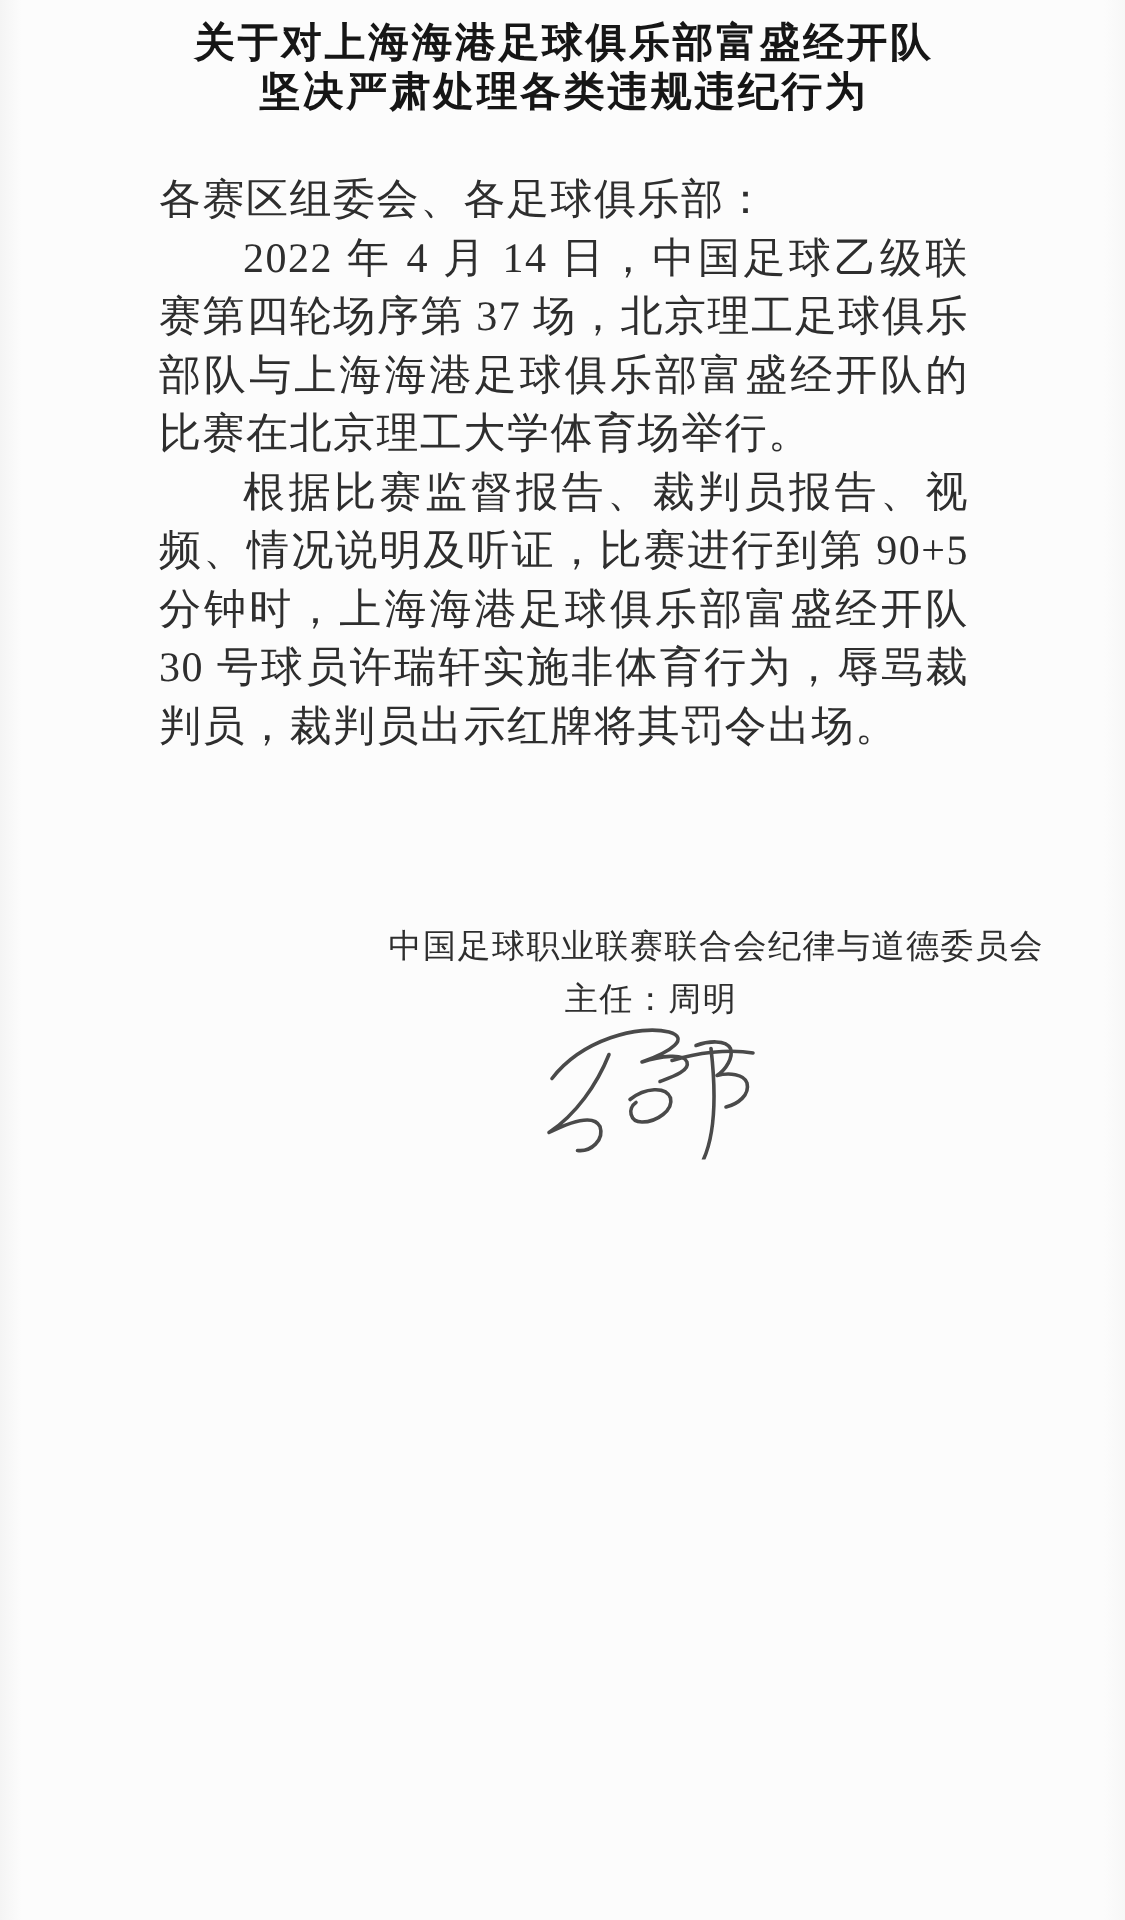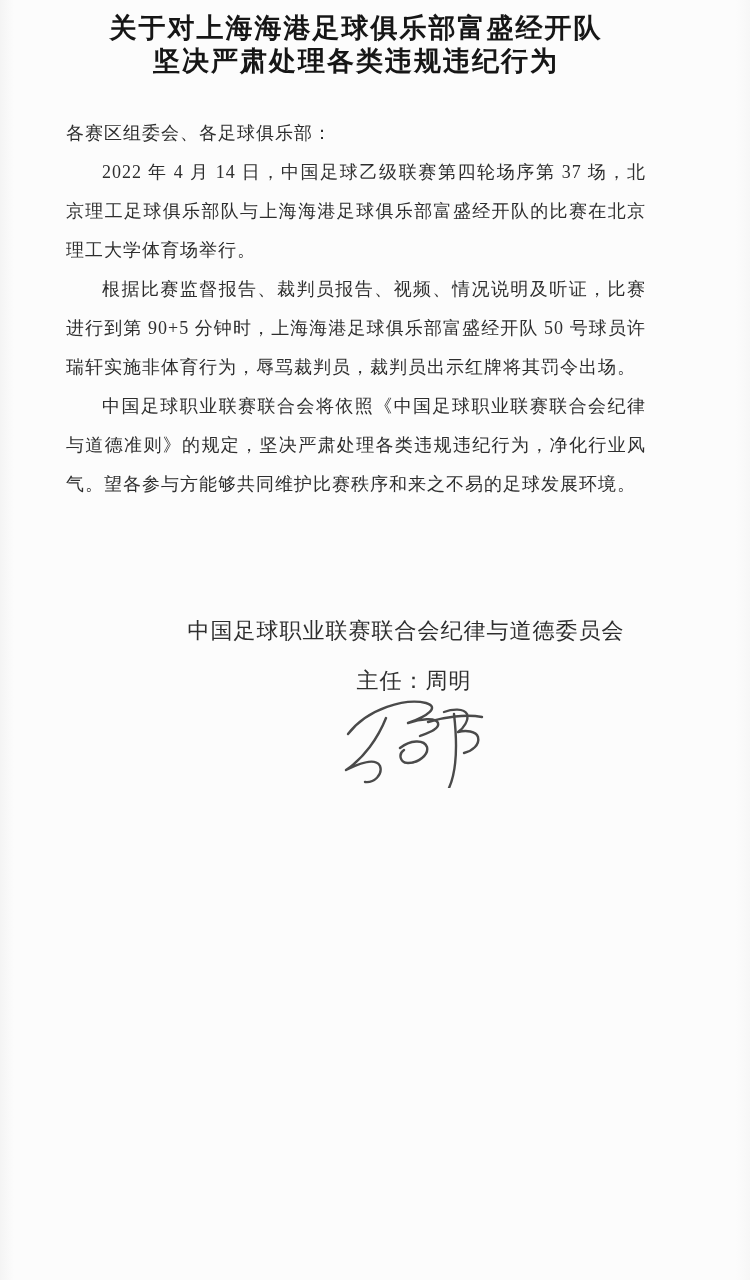--- a/index.html
+++ b/index.html
@@ -10,35 +10,35 @@
   body {
     width: 750px;
     height: 1280px;
     overflow: hidden;
     font-family: "Liberation Serif", "DejaVu Serif", serif;
   }
   .page {
     box-sizing: border-box;
     width: 750px;
     height: 1280px;
-    padding: 12px 104px 0 66px;
+    padding: 12px 104px 0 106px;
     background: linear-gradient(90deg, #f4f4f4 0px, #fcfcfc 14px, #fcfcfc 736px, #f7f7f7 750px);
   }
   .doc-title {
     margin: 0;
     text-align: center;
     font-size: 27px;
     line-height: 33px;
     font-weight: bold;
     letter-spacing: 2px;
     color: #161616;
   }
   .doc-body {
     margin-top: 36px;
-    font-size: 18px;
+    font-size: 28px;
     line-height: 39px;
     letter-spacing: 1px;
     color: #2e2e2e;
     text-align: justify;
   }
   .doc-body p {
     margin: 0;
   }
   .doc-body p.indent {
     text-indent: 2em;
@@ -46,23 +46,24 @@
   .closing {
     margin-top: 112px;
     transform: translateX(50px);
     text-align: center;
     font-size: 22px;
     letter-spacing: 1px;
     color: #2e2e2e;
   }
   .closing .committee {
     line-height: 30px;
+    text-align: right;
   }
   .closing .signer {
-    margin-top: 20px;
+    margin-top: 5px;
     line-height: 30px;
     transform: translateX(8px);
   }
   .closing .signature-wrap {
     margin: -4px 0 -18px 0;
     height: 96px;
     display: flex;
     justify-content: center;
   }
   .closing .signature-wrap svg {
@@ -75,22 +76,21 @@
 <div class="page">
 
   <h1 class="doc-title">
     <span>关于对上海海港足球俱乐部富盛经开队</span><br>
     <span>坚决严肃处理各类违规违纪行为</span>
   </h1>
 
   <div class="doc-body">
     <p>各赛区组委会、各足球俱乐部：</p>
     <p class="indent">2022 年 4 月 14 日，中国足球乙级联赛第四轮场序第 37 场，北京理工足球俱乐部队与上海海港足球俱乐部富盛经开队的比赛在北京理工大学体育场举行。</p>
-    <p class="indent">根据比赛监督报告、裁判员报告、视频、情况说明及听证，比赛进行到第 90+5 分钟时，上海海港足球俱乐部富盛经开队 50 号球员许瑞轩实施非体育行为，辱骂裁判员，裁判员出示红牌将其罚令出场。</p>
-    <p class="indent">中国足球职业联赛联合会将依照《中国足球职业联赛联合会纪律与道德准则》的规定，坚决严肃处理各类违规违纪行为，净化行业风气。望各参与方能够共同维护比赛秩序和来之不易的足球发展环境。</p>
+    <p class="indent">根据比赛监督报告、裁判员报告、视频、情况说明及听证，比赛进行到第 90+5 分钟时，上海海港足球俱乐部富盛经开队 30 号球员许瑞轩实施非体育行为，辱骂裁判员，裁判员出示红牌将其罚令出场。</p>
   </div>
 
   <div class="closing">
     <div class="committee">中国足球职业联赛联合会纪律与道德委员会</div>
     <div class="signer">主任：周明</div>
     <div class="signature-wrap">
       <svg width="180" height="96" viewBox="0 0 180 96">
         <g fill="none" stroke="#4a4a4a" stroke-width="2.4" stroke-linecap="round" stroke-linejoin="round">
           <path d="M20,42 C40,16 78,6 98,11 C112,15 100,24 80,31 C92,27 108,25 110,31 C112,37 100,41 92,44"></path>
           <path d="M58,26 C50,46 36,66 18,78 C34,70 48,66 52,74 C55,83 46,91 37,90"></path>

